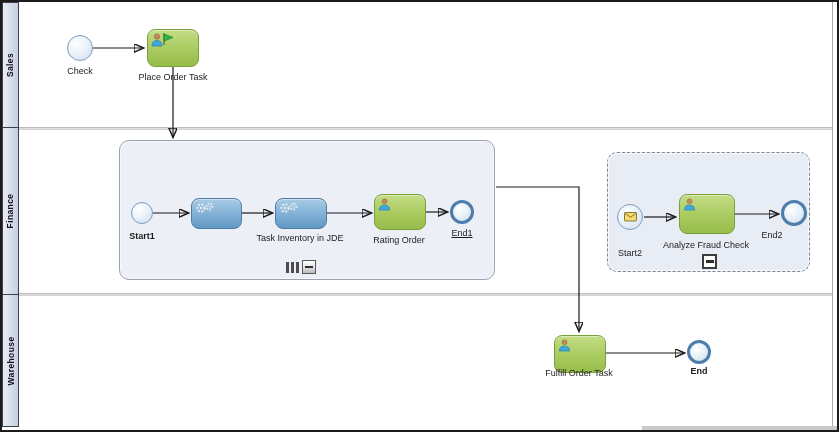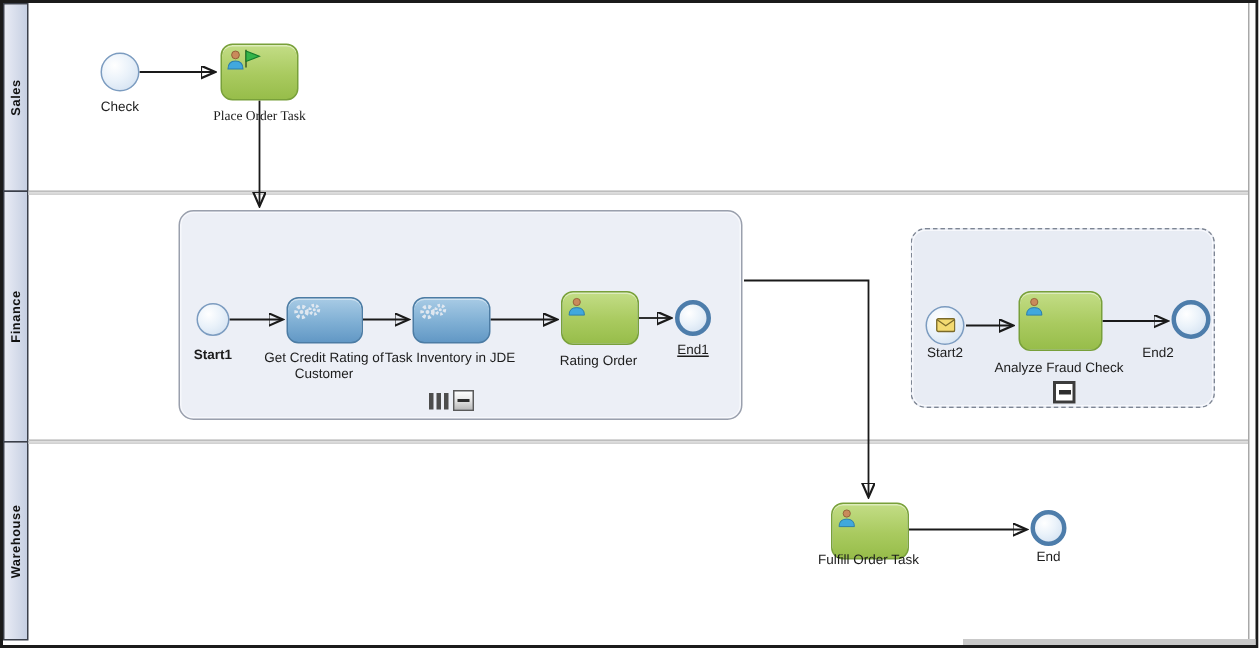--- a/index.html
+++ b/index.html
@@ -133,36 +133,35 @@
       <svg width="14" height="14" viewBox="0 0 14 14">
         <circle cx="6" cy="3.6" r="2.6" fill="#c98a5b" stroke="#8d5a33" stroke-width="0.6"></circle>
         <path d="M1,13 Q1,7.6 6,7.6 Q11,7.6 11,13 Z" fill="#41a8dd" stroke="#2b7dab" stroke-width="0.7"></path>
       </svg>
       <svg width="11" height="13" viewBox="0 0 11 13" style="margin-left:-2px;">
         <line x1="1" y1="0" x2="1" y2="12" stroke="#3e5a22" stroke-width="1"></line>
         <polygon points="1,1 10,4.5 1,8" fill="#35b44a" stroke="#157d2b" stroke-width="0.7"></polygon>
       </svg>
     </span>
   </div>
-  <div class="label" style="left:121px;top:70px;width:100px;font-family:Liberation Serif, serif;">Place Order Task</div>
+  <div class="label" style="left:121px;top:70px;width:100px;">Place Order Task</div>
 
   <div class="event start" style="left:129px;top:200px;width:22px;height:22px;"></div>
   <div class="label" style="left:110px;top:229px;width:60px;font-weight:bold;">Start1</div>
 
   <div class="task blue" style="left:189px;top:196px;width:51px;height:31px;">
     <span class="icon">
       <svg width="22" height="13" viewBox="0 0 22 13">
         <circle cx="6" cy="6" r="3.6" fill="none" stroke="#dfe7f0" stroke-width="2.4" stroke-dasharray="1.9 1.5"></circle>
         <circle cx="6" cy="6" r="1.3" fill="#dfe7f0"></circle>
         <circle cx="14.5" cy="4.5" r="2.9" fill="none" stroke="#dfe7f0" stroke-width="2.1" stroke-dasharray="1.6 1.3"></circle>
         <circle cx="14.5" cy="4.5" r="1" fill="#dfe7f0"></circle>
       </svg>
     </span>
   </div>
-  <div class="label" style="left:158px;top:231px;width:112px;">Get Credit Rating of Customer</div>
 
   <div class="task blue" style="left:273px;top:196px;width:52px;height:31px;">
     <span class="icon">
       <svg width="22" height="13" viewBox="0 0 22 13">
         <circle cx="6" cy="6" r="3.6" fill="none" stroke="#dfe7f0" stroke-width="2.4" stroke-dasharray="1.9 1.5"></circle>
         <circle cx="6" cy="6" r="1.3" fill="#dfe7f0"></circle>
         <circle cx="14.5" cy="4.5" r="2.9" fill="none" stroke="#dfe7f0" stroke-width="2.1" stroke-dasharray="1.6 1.3"></circle>
         <circle cx="14.5" cy="4.5" r="1" fill="#dfe7f0"></circle>
       </svg>
     </span>
@@ -183,21 +182,21 @@
   <div class="label" style="left:430px;top:226px;width:60px;text-decoration:underline;">End1</div>
 
   <div class="event start" style="left:615px;top:202px;width:26px;height:26px;">
     <span style="display:flex;">
       <svg width="13" height="10" viewBox="0 0 13 10">
         <rect x="0.5" y="0.5" width="12" height="8.5" rx="1" fill="#f3da71" stroke="#7a6a2a" stroke-width="0.9"></rect>
         <path d="M0.5,1 L6.5,5.2 L12.5,1" fill="none" stroke="#7a6a2a" stroke-width="0.9"></path>
       </svg>
     </span>
   </div>
-  <div class="label" style="left:598px;top:228px;width:60px;">Start2</div>
+  <div class="label" style="left:598px;top:246px;width:60px;">Start2</div>
 
   <div class="task green" style="left:677px;top:192px;width:56px;height:40px;">
     <span class="icon">
       <svg width="13" height="13" viewBox="0 0 14 14">
         <circle cx="7" cy="3.6" r="2.6" fill="#c98a5b" stroke="#8d5a33" stroke-width="0.6"></circle>
         <path d="M1.5,13 Q1.5,7.6 7,7.6 Q12.5,7.6 12.5,13 Z" fill="#41a8dd" stroke="#2b7dab" stroke-width="0.7"></path>
       </svg>
     </span>
   </div>
   <div class="label" style="left:649px;top:238px;width:110px;">Analyze Fraud Check</div>
@@ -209,15 +208,15 @@
     <span class="icon">
       <svg width="13" height="13" viewBox="0 0 14 14">
         <circle cx="7" cy="3.6" r="2.6" fill="#c98a5b" stroke="#8d5a33" stroke-width="0.6"></circle>
         <path d="M1.5,13 Q1.5,7.6 7,7.6 Q12.5,7.6 12.5,13 Z" fill="#41a8dd" stroke="#2b7dab" stroke-width="0.7"></path>
       </svg>
     </span>
   </div>
   <div class="label" style="left:522px;top:366px;width:110px;">Fulfill Order Task</div>
 
   <div class="event end" style="left:685px;top:338px;width:24px;height:24px;"></div>
-  <div class="label" style="left:667px;top:364px;width:60px;">End</div>
+  <div class="label" style="left:667px;top:364px;width:60px;font-weight:bold;">End</div>
 
 </div>
 
 </body></html>

